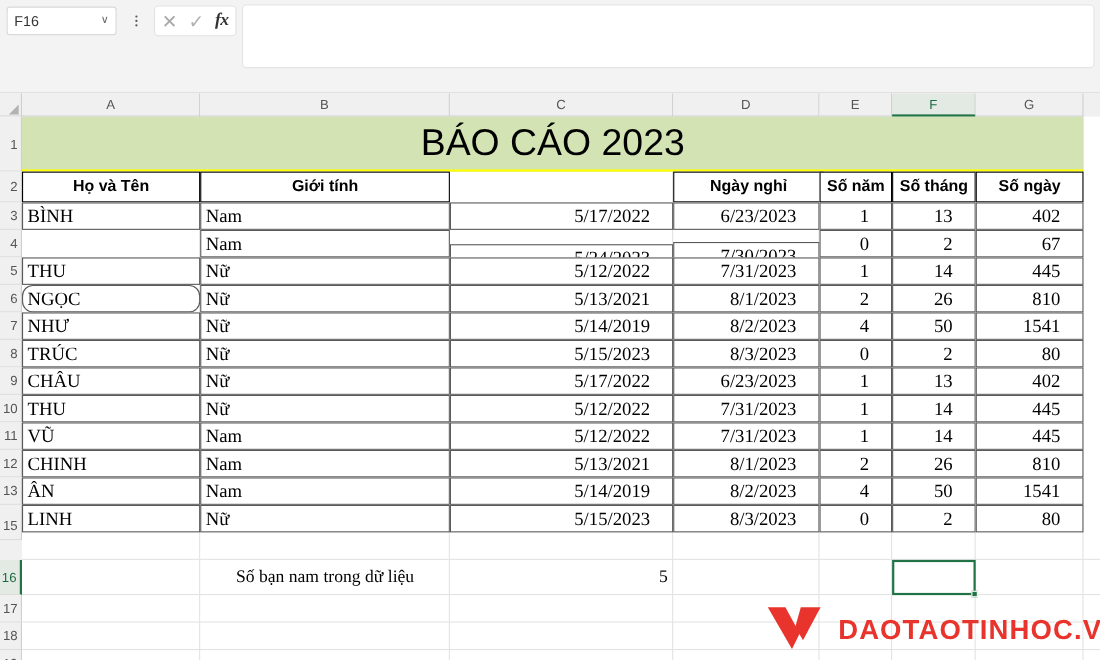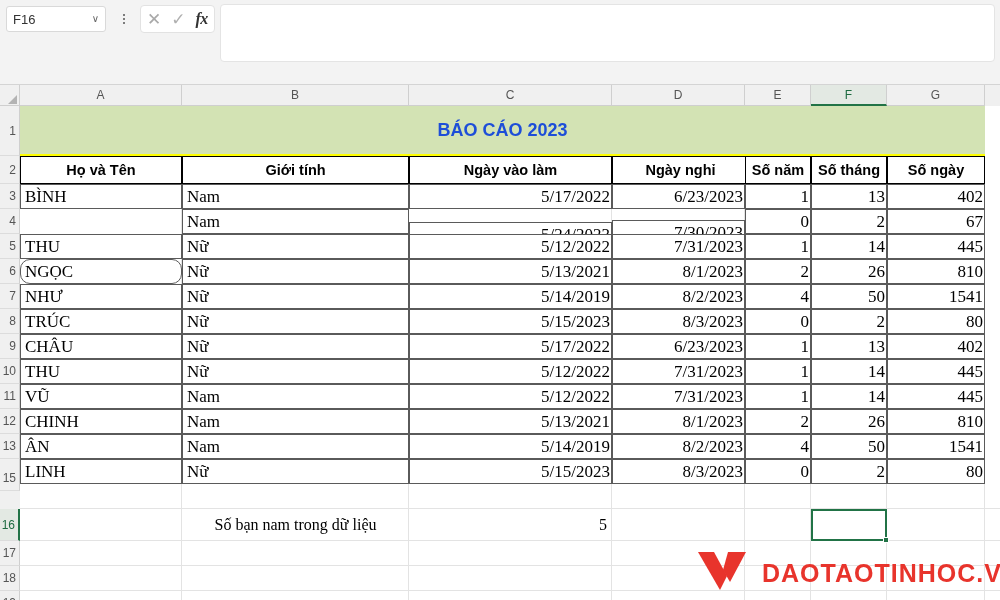--- a/index.html
+++ b/index.html
@@ -97,41 +97,41 @@
 
   .cell { position:absolute; display:flex; align-items:center; overflow:hidden; white-space:nowrap; }
 
   
   .title-band {
     position:absolute; background:#d3e3b4;
     border-bottom:2px solid #ffff00;
     display:flex; align-items:center; justify-content:center;
   }
   .title-text {
-    color:#1d4ed8; font-weight:bold; font-size:18px;
+    color:#000000; font-weight:normal; font-size:34px;
     font-family:"Liberation Sans", sans-serif;
   }
 
   
   .thead-cell {
     background:#ffffff;
     border:1px solid #000;
     display:flex; align-items:center; justify-content:center;
     font-weight:bold; font-size:14.5px; color:#000;
     font-family:"Liberation Sans", sans-serif;
   }
 
   
   .dcell {
     background:#ffffff; border:1px solid #5a5a5a;
     font-family:"Liberation Serif", serif; font-size:17px; color:#000;
     display:flex; align-items:center;
   }
   .dcell.left  { justify-content:flex-start; padding-left:4px; }
-  .dcell.right { justify-content:flex-end;   padding-right:1px; }
+  .dcell.right { justify-content:flex-end;   padding-right:20px; }
 
   
   .sum-label {
     font-family:"Liberation Serif", serif; font-size:16px; color:#000;
     display:flex; align-items:center; justify-content:center;
   }
   .sum-value {
     font-family:"Liberation Serif", serif; font-size:16px; color:#000;
     display:flex; align-items:center; justify-content:flex-end; padding-right:5px;
   }
@@ -230,21 +230,20 @@
       <div class="gl-h" style="top:434px;"></div>
       <div class="gl-h" style="top:459px;"></div>
       <div class="gl-h" style="top:484px;"></div>
 
       <div class="title-band" style="left:0px; top:0px; width:965px; height:50px;">
         <span class="title-text">BÁO CÁO 2023</span>
       </div>
 
       <div class="thead-cell cell" style="left:0px;   top:50px; width:162px; height:28px;">Họ và Tên</div>
       <div class="thead-cell cell" style="left:162px; top:50px; width:227px; height:28px;">Giới tính</div>
-      <div class="thead-cell cell" style="left:389px; top:50px; width:203px; height:28px;">Ngày vào làm</div>
       <div class="thead-cell cell" style="left:592px; top:50px; width:137px; height:28px;">Ngày nghỉ</div>
       <div class="thead-cell cell" style="left:725px; top:50px; width:66px;  height:28px;">Số năm</div>
       <div class="thead-cell cell" style="left:791px; top:50px; width:76px;  height:28px;">Số tháng</div>
       <div class="thead-cell cell" style="left:867px; top:50px; width:98px;  height:28px;">Số ngày</div>
 
       <div class="dcell cell left" style="left:0px;   top:78px; width:162px; height:25px;">BÌNH</div>
       <div class="dcell cell left" style="left:162px; top:78px; width:227px; height:25px;">Nam</div>
       <div class="dcell cell right" style="left:389px; top:78px; width:203px; height:25px;">5/17/2022</div>
       <div class="dcell cell right" style="left:592px; top:78px; width:133px; height:25px;">6/23/2023</div>
       <div class="dcell cell right" style="left:725px; top:78px; width:66px;  height:25px;">1</div>

